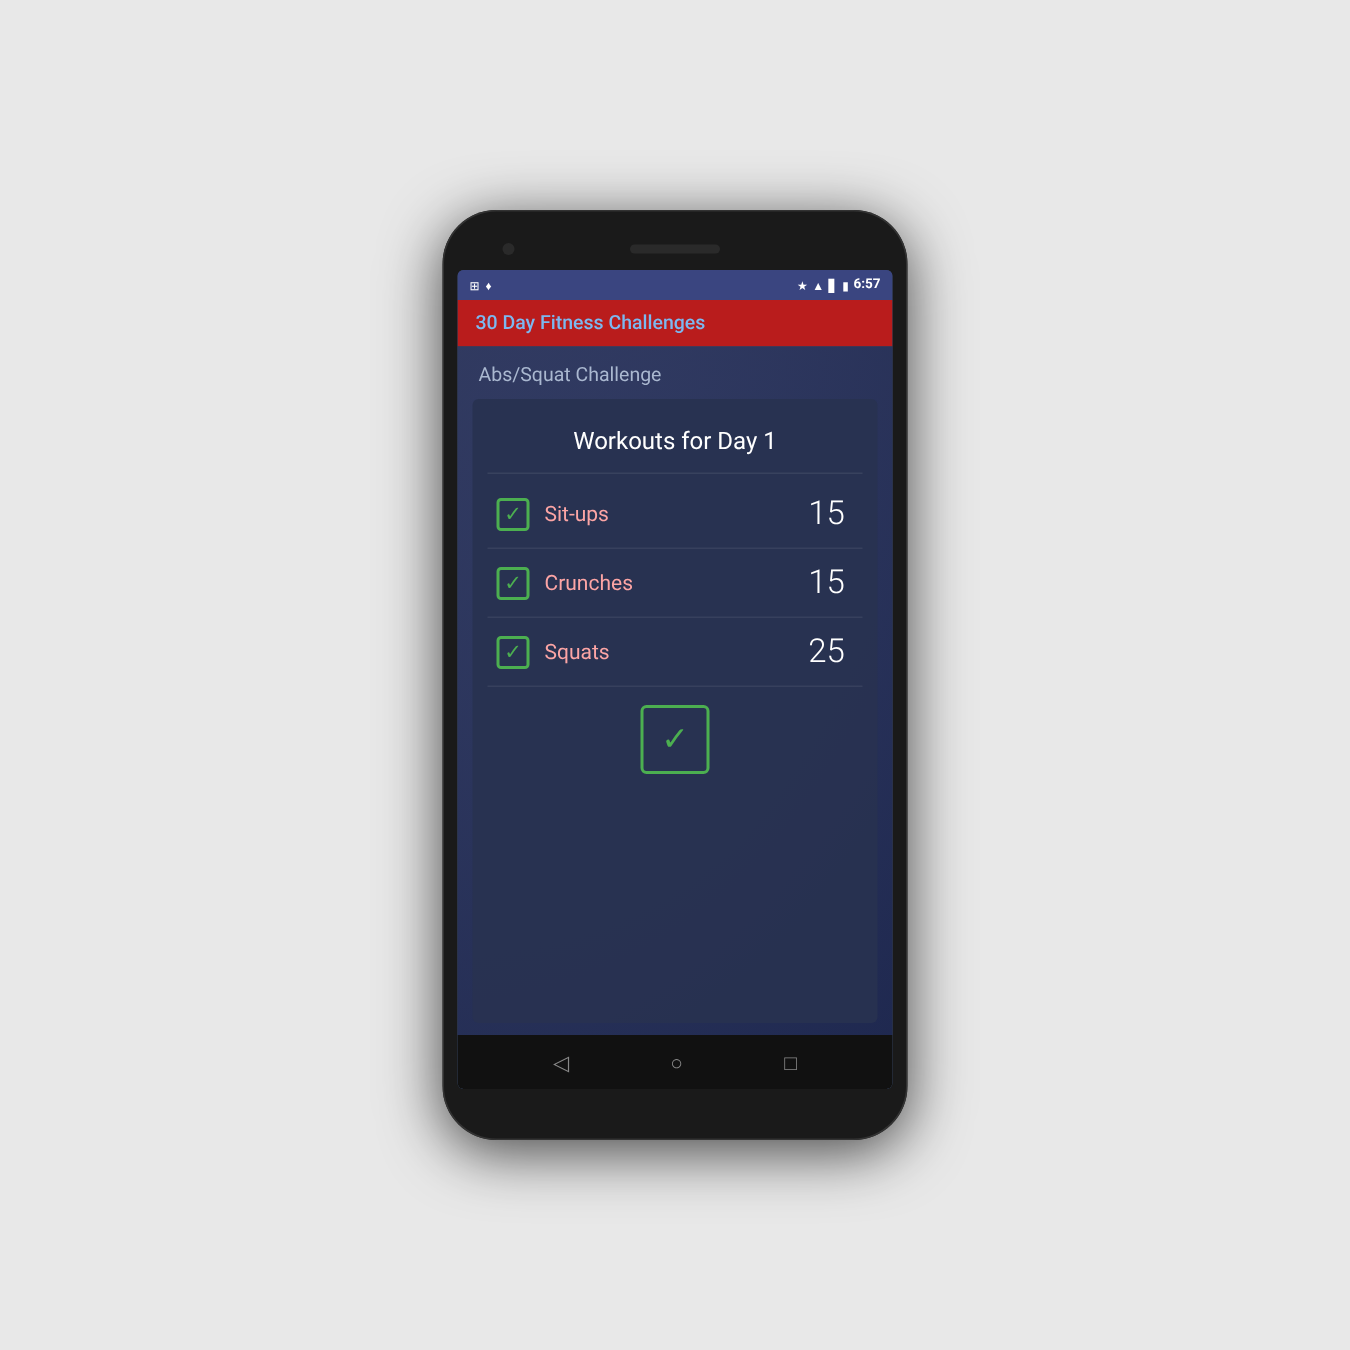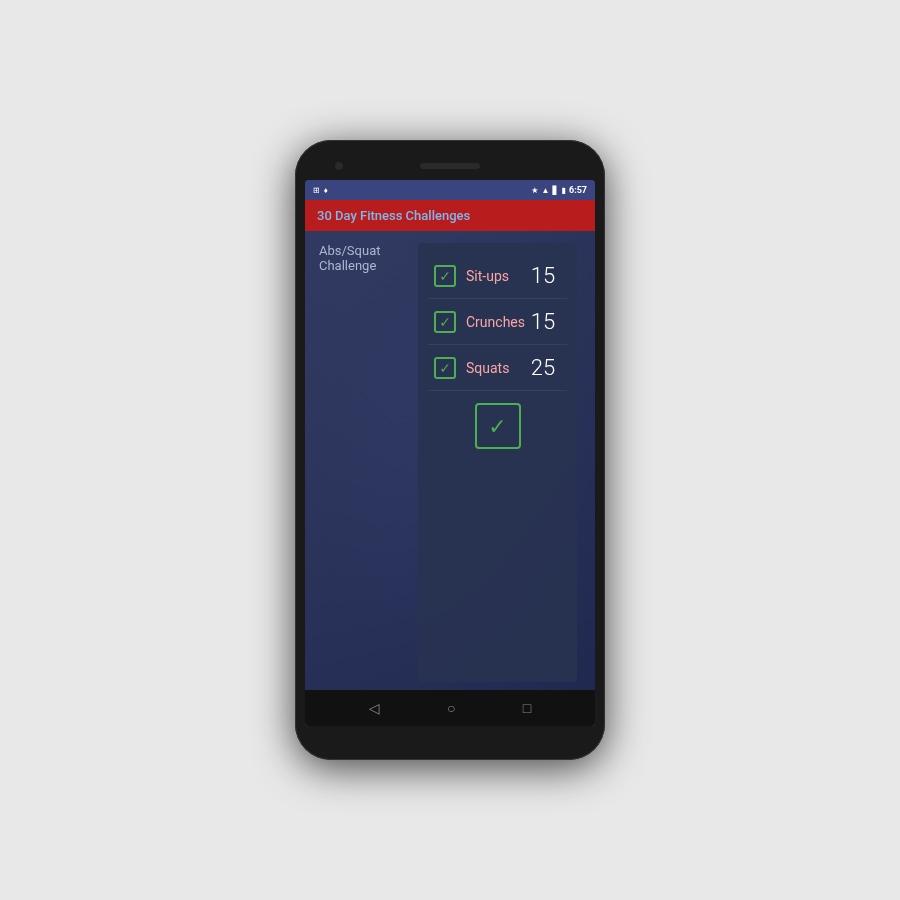--- a/index.html
+++ b/index.html
@@ -108,21 +108,21 @@
       color: #7cb8f0;
       font-size: 13px;
       font-weight: 500;
     }
 
     
     .screen-content {
       flex: 1;
       padding: 12px 10px 8px;
       display: flex;
-      flex-direction: row;
+      flex-direction: column;
       background: radial-gradient(ellipse at center, #4a5580 0%, #2a3050 100%);
       position: relative;
     }
 
     
     .bg-blur {
       position: absolute;
       inset: 0;
       background: linear-gradient(135deg, rgba(50,60,100,0.8) 0%, rgba(30,40,80,0.9) 100%);
     }
@@ -300,20 +300,21 @@
     <div class="app-bar">
       <span class="app-bar-title">30 Day Fitness Challenges</span>
     </div>
 
     <div class="screen-content">
       <div class="bg-blur"></div>
 
       <div class="challenge-title">Abs/Squat Challenge</div>
 
       <div class="workout-card">
+        <div class="workout-title">Workouts for Day 1</div>
 
         <div class="workout-item">
           <div class="workout-checkbox">
             <span class="check">✓</span>
           </div>
           <span class="workout-name">Sit-ups</span>
           <span class="workout-count">15</span>
         </div>
 
         <div class="workout-item">

